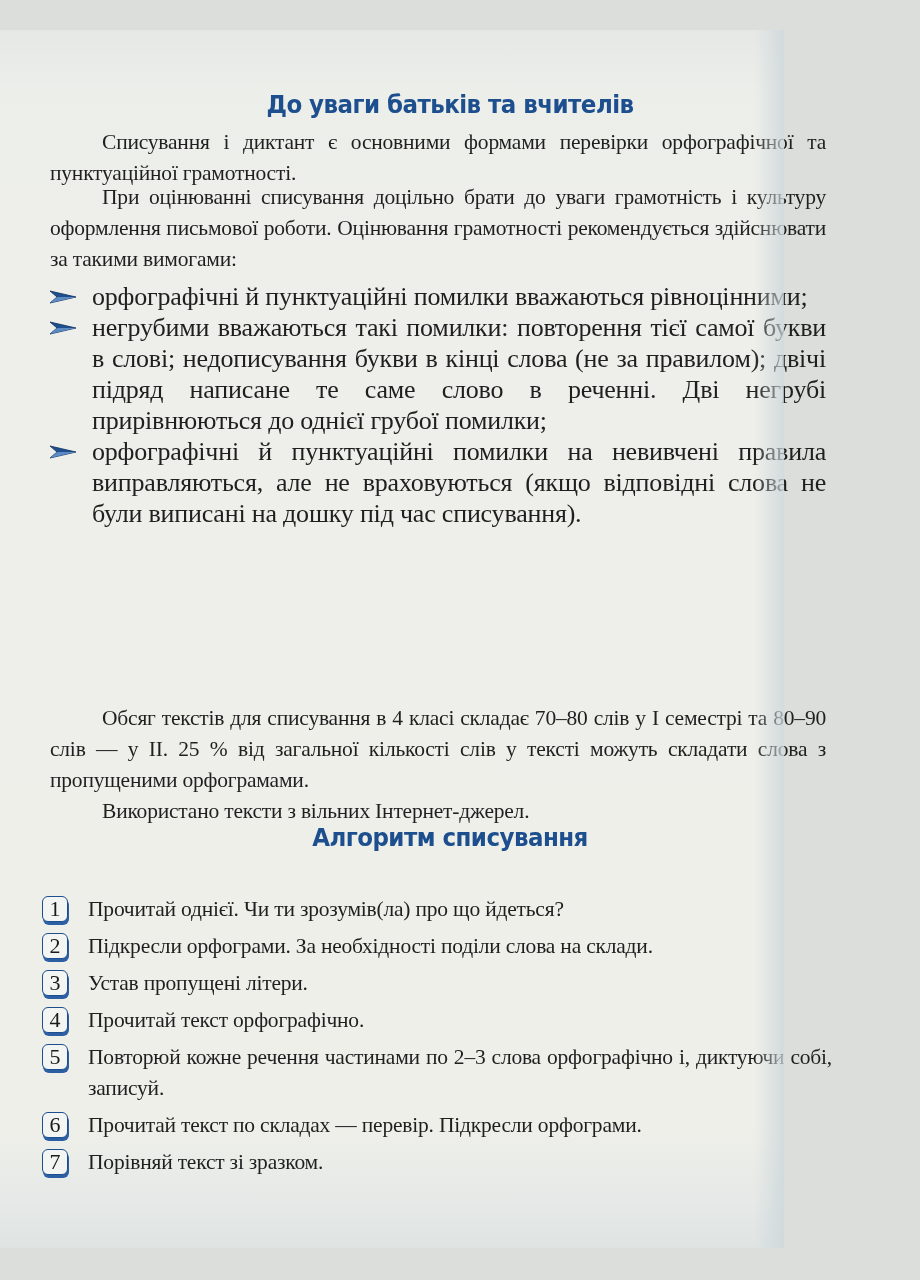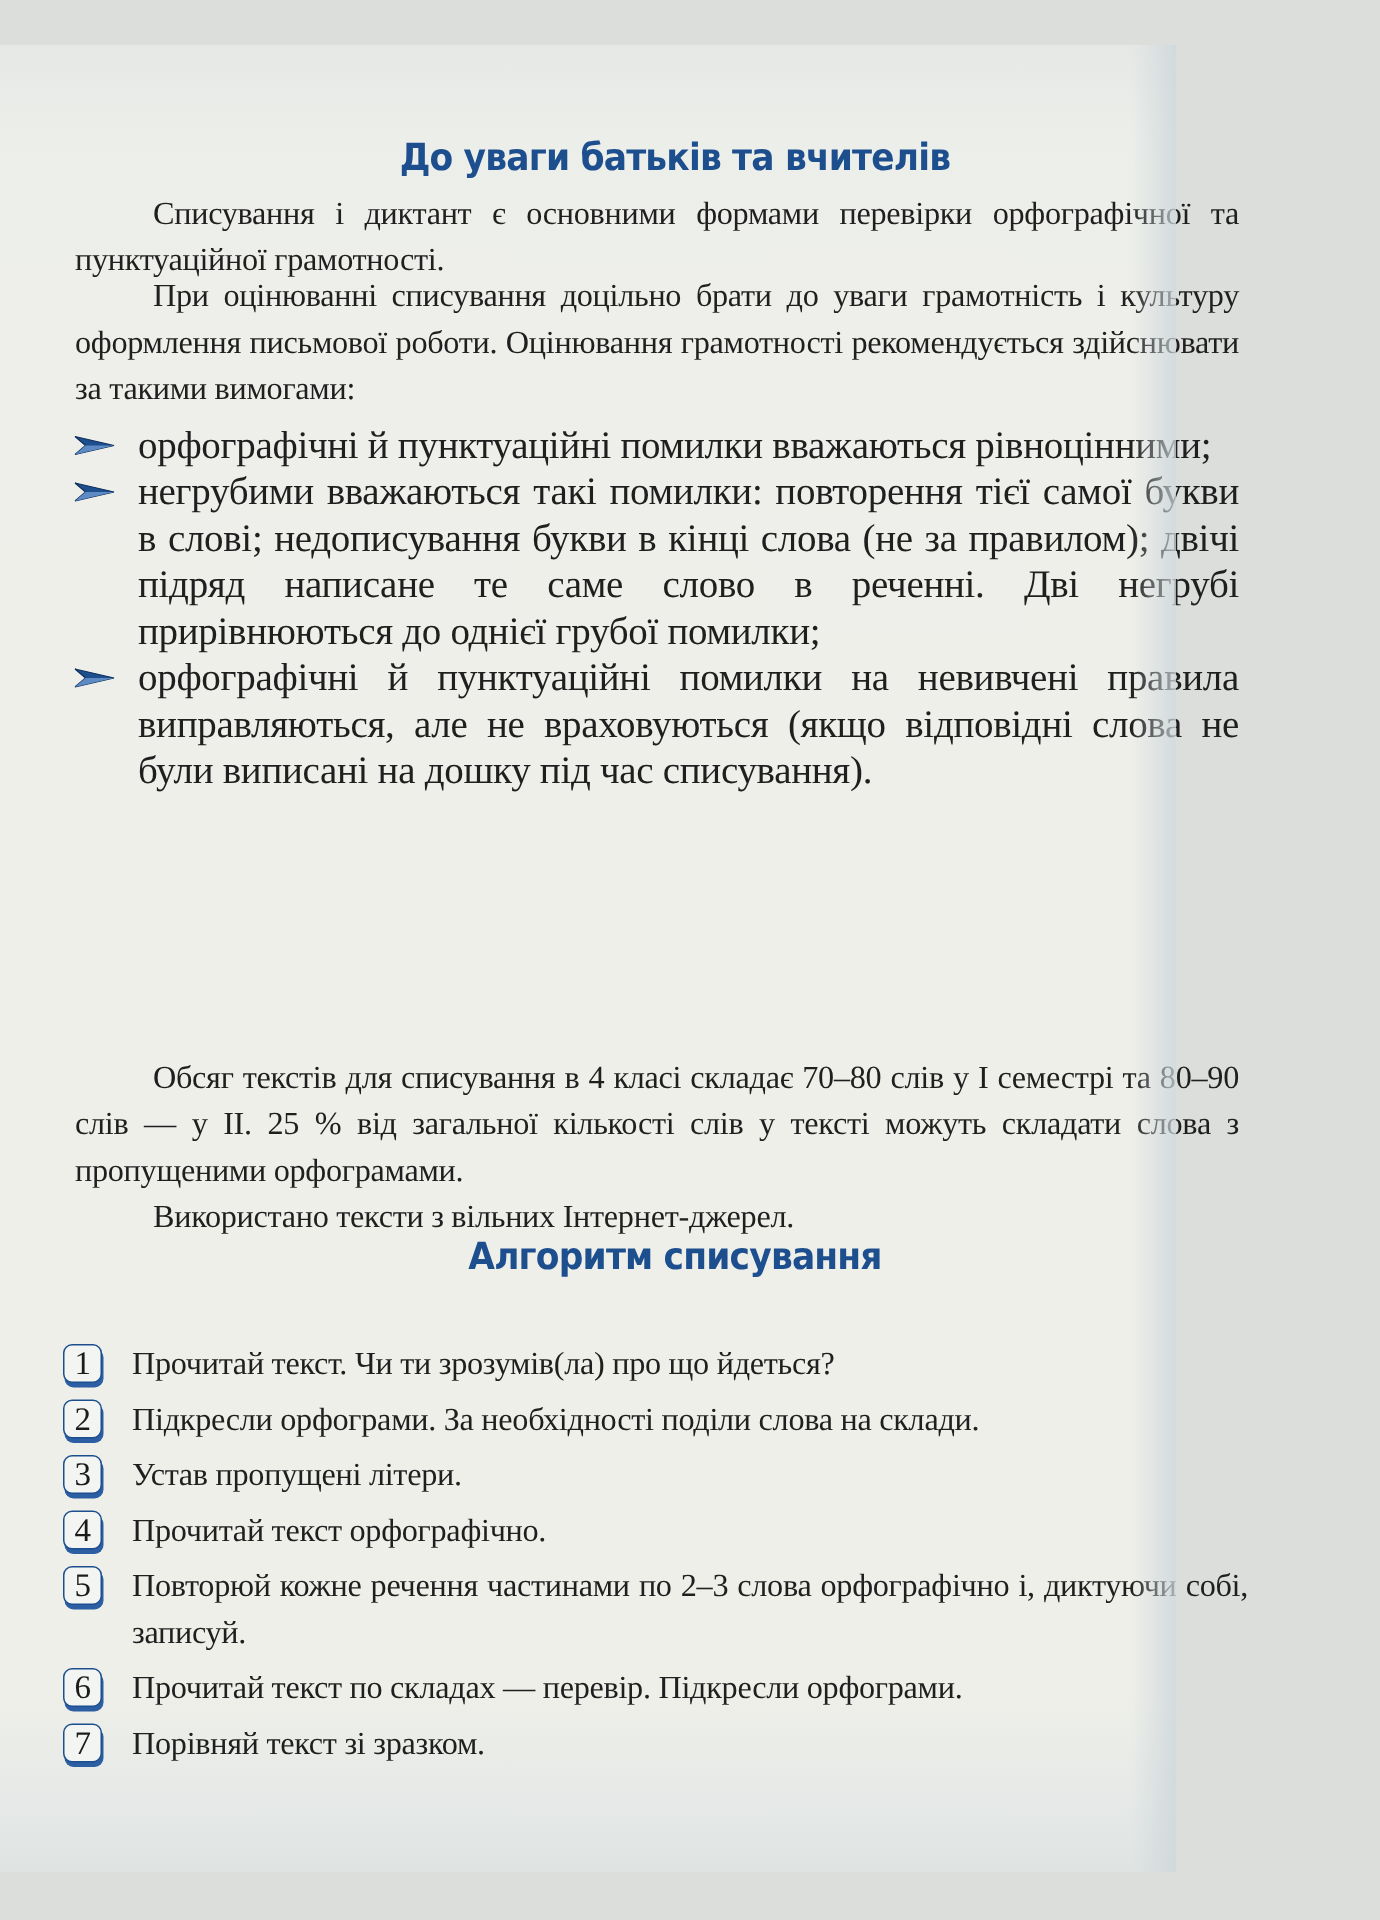--- a/index.html
+++ b/index.html
@@ -160,21 +160,21 @@
   </ul>
 
   <p class="text para p3">Обсяг текстів для списування в 4 класі складає 70–80 слів у І семестрі та 80–90 слів — у ІІ. 25 % від загальної кількості слів у тексті можуть складати слова з пропущеними орфограмами.</p>
   <p class="text para p4">Використано тексти з вільних Інтернет-джерел.</p>
 
   <h2 class="title title-2" style="margin:0;">Алгоритм списування</h2>
 
   <ol class="steps">
     <li>
       <span class="badge">1</span>
-      <span>Прочитай текст. Чи ти зрозумів(ла) про що йдеться?</span>
+      <span>Прочитай однієї. Чи ти зрозумів(ла) про що йдеться?</span>
     </li>
     <li>
       <span class="badge">2</span>
       <span>Підкресли орфограми. За необхідності поділи слова на склади.</span>
     </li>
     <li>
       <span class="badge">3</span>
       <span>Устав пропущені літери.</span>
     </li>
     <li>

